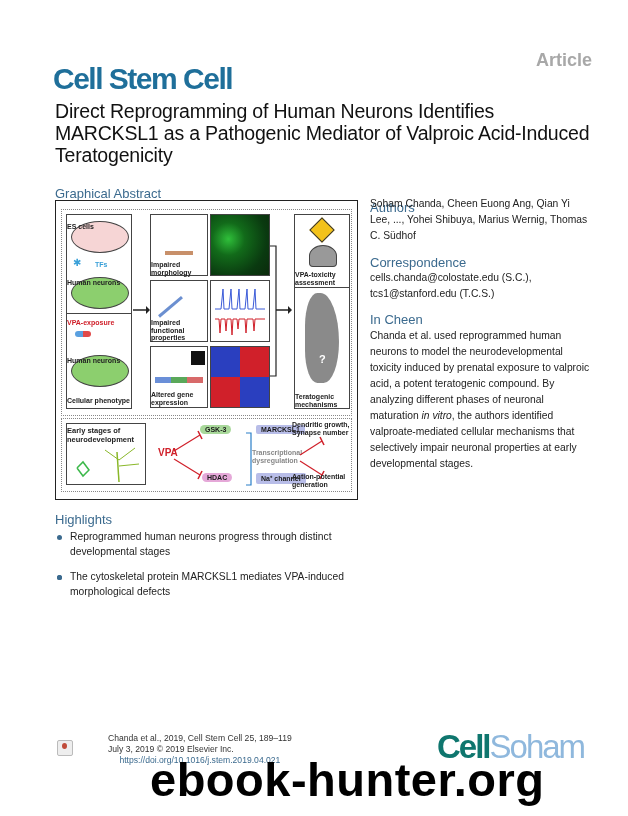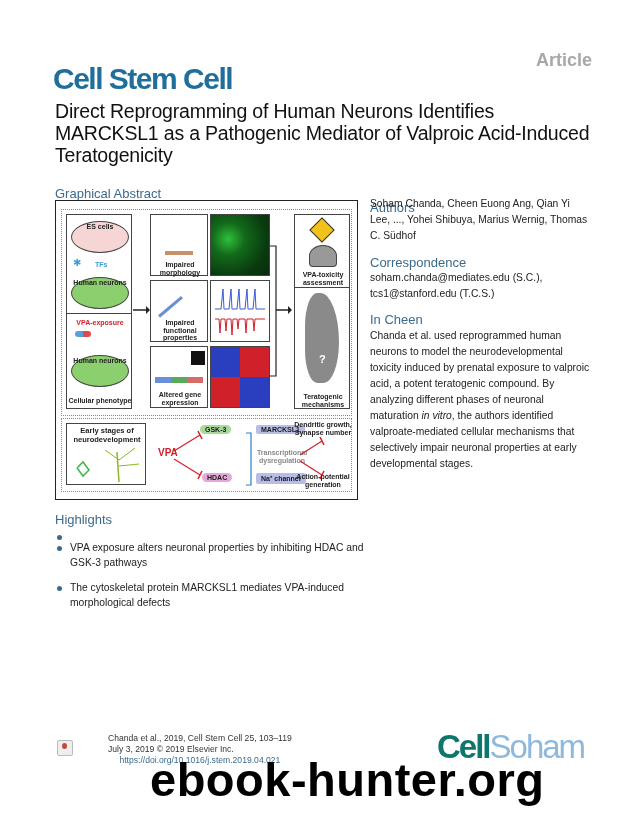--- a/index.html
+++ b/index.html
@@ -7,21 +7,21 @@
   .abs{position:absolute;}
   .article-tag{left:536px;top:50px;font-size:18px;font-weight:bold;color:#a8a8a8;}
   .journal{left:53px;top:62px;font-size:30px;font-weight:bold;color:#1f6f9a;letter-spacing:-1.5px;}
   .title{left:55px;top:100px;width:540px;font-size:19.5px;font-weight:normal;line-height:22px;color:#111;letter-spacing:-0.2px;}
   .sec-h{font-size:13px;color:#3b6a8e;}
   .ga-h{left:55px;top:178px;margin-top:8px;}
   .ga-box{left:55px;top:200px;width:303px;height:300px;border:1.5px solid #222;box-sizing:border-box;}
   .ga-inner{position:absolute;left:5px;top:8px;right:5px;height:205px;border:1px dotted #888;}
   .ga-inner2{position:absolute;left:5px;top:217px;right:5px;height:72px;border:1px dotted #888;}
   .panel{position:absolute;border:1px solid #444;background:#fff;box-sizing:border-box;}
-  .lbl{position:absolute;font-size:7px;font-weight:bold;text-align:center;line-height:7.5px;color:#222;}
+  .lbl{position:absolute;font-size:7px;font-weight:bold;text-align:left;line-height:7.5px;color:#222;}
   .green{background:radial-gradient(circle at 30% 40%,#2fbf3a 0,#126b1a 30%,#0a3a10 70%,#0b2a0c 100%);}
   .heat{background:linear-gradient(to bottom,#2a3fbf 0,#2a3fbf 50%,#d0202a 50%,#d0202a 100%);}
   .heat2{background:linear-gradient(to bottom,#d0202a 0,#d0202a 50%,#2a3fbf 50%,#2a3fbf 100%);}
   .pill{position:absolute;font-size:7px;font-weight:bold;text-align:center;border-radius:6px;padding:1px 5px;}
   .authors-h{left:370px;top:178px;margin-top:22px;}
   .body-t{font-size:10.3px;line-height:16px;color:#222;}
   .authors{left:370px;top:196px;width:220px;}
   .corr-h{left:370px;top:255px;}
   .corr{left:370px;top:270px;width:220px;}
   .brief-h{left:370px;top:312px;}
@@ -143,33 +143,33 @@
     </svg>
     <div class="lbl" style="left:230px;top:2px;width:62px;">Dendritic growth, Synapse number</div>
     <div class="lbl" style="left:230px;top:54px;width:62px;">Action-potential generation</div>
   </div>
 </div>
 
 <div class="abs sec-h authors-h">Authors</div>
 <div class="abs body-t authors">Soham Chanda, Cheen Euong Ang, Qian Yi Lee, ..., Yohei Shibuya, Marius Wernig, Thomas C. Südhof</div>
 <div class="abs sec-h corr-h">Correspondence</div>
 <div class="abs body-t corr">
-  <div>soham.chanda@mediates.edu (S.C.),</div>
+  <div>cells.chanda@colostate.edu (S.C.),</div>
   <div>tcs1@stanford.edu (T.C.S.)</div>
 </div>
 <div class="abs sec-h brief-h">In Cheen</div>
 <div class="abs body-t brief"><span>Chanda et al. used reprogrammed human neurons to model the neurodevelopmental toxicity induced by prenatal exposure to valproic acid, a potent teratogenic compound. By analyzing different phases of neuronal maturation </span><i>in vitro</i><span>, the authors identified valproate-mediated cellular mechanisms that selectively impair neuronal properties at early developmental stages.</span></div>
 
 <div class="abs sec-h hl-h">Highlights</div>
 <ul class="abs hl-list">
+  <li><span class="dot"></span><span>Reprogrammed human neurons progress through distinct developmental stages</span></li>
   <li><span class="dot"></span></li>
-  <li><span class="dot"></span><span>VPA exposure alters neuronal properties by inhibiting HDAC and GSK-3 pathways</span></li>
   <li><span class="dot"></span><span>The cytoskeletal protein MARCKSL1 mediates VPA-induced morphological defects</span></li>
 </ul>
 
 <div class="abs badge"></div>
 <div class="abs cite">
-  <div>Chanda et al., 2019, Cell Stem Cell 25, 103–119</div>
+  <div>Chanda et al., 2019, Cell Stem Cell 25, 189–119</div>
   <div>July 3, 2019 © 2019 Elsevier Inc.</div>
   <div class="doi">https://doi.org/10.1016/j.stem.2019.04.021</div>
 </div>
 <div class="abs cellpress"><span class="c1">Cell</span><span class="c2">Soham</span></div>
 <div class="abs watermark">ebook-hunter.org</div>
 
 </body></html>

